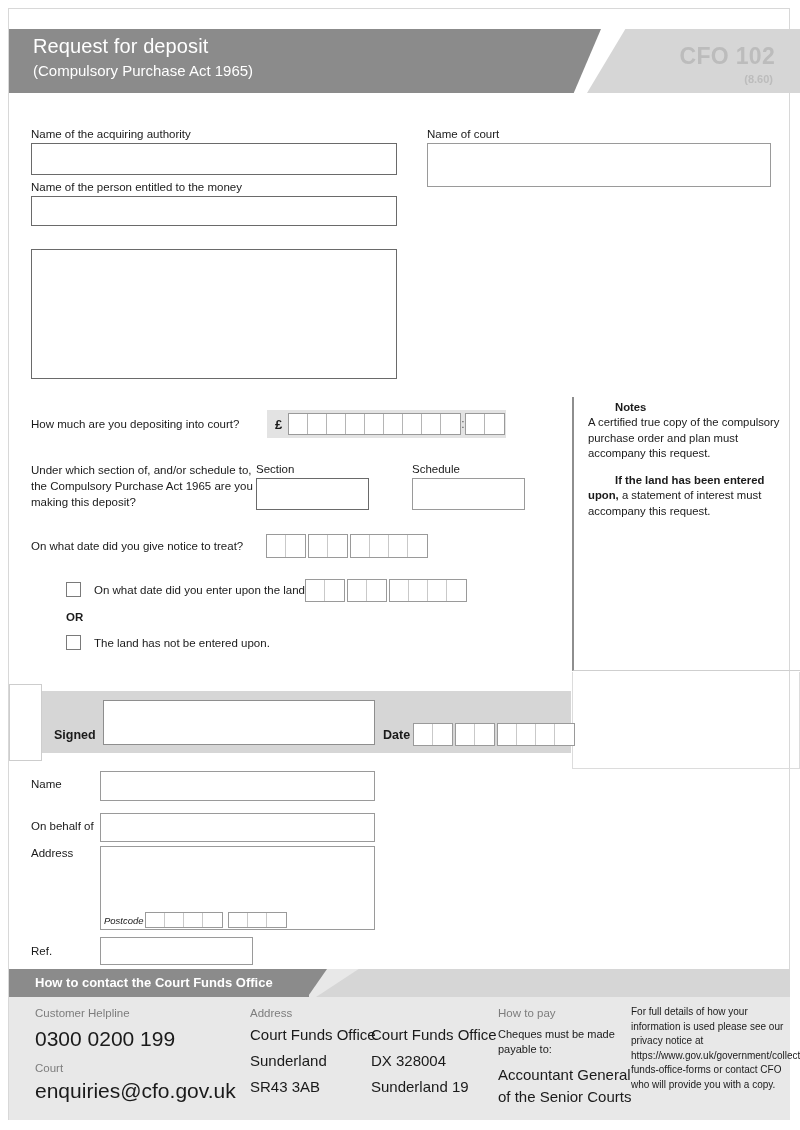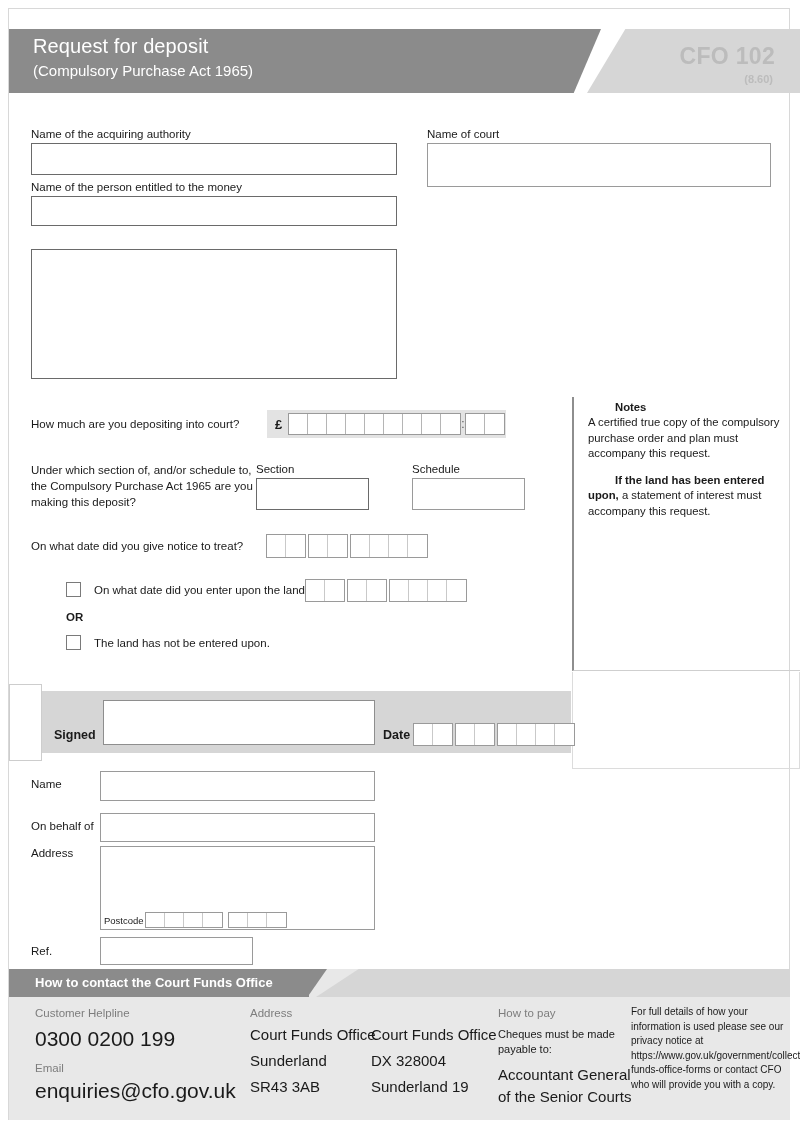--- a/index.html
+++ b/index.html
@@ -240,21 +240,21 @@
   </div>
 
   <div class="lbl" style="left:22px;top:769px;">Name</div>
   <div class="box" style="left:91px;top:762px;width:275px;height:30px;"></div>
 
   <div class="lbl" style="left:22px;top:811px;">On behalf of</div>
   <div class="box" style="left:91px;top:804px;width:275px;height:29px;"></div>
 
   <div class="lbl" style="left:22px;top:838px;">Address</div>
   <div class="box" style="left:91px;top:837px;width:275px;height:84px;"></div>
-  <div class="postcode-lbl" style="left:95px;top:906px;">Postcode</div>
+  <div class="postcode-lbl" style="left:95px;top:906px;font-style:italic;">Postcode</div>
   <div class="comb" style="left:136px;top:903px;">
     <span class="grp">
       <i class="cell" style="height:14px;width:19px;"></i>
         <i class="cell" style="height:14px;width:19px;"></i>
       <i class="cell" style="height:14px;width:19px;"></i>
         <i class="cell" style="height:14px;width:19px;"></i>
     </span>
     <span class="grp" style="margin-left:5px;">
       <i class="cell" style="height:14px;width:19px;"></i>
         <i class="cell" style="height:14px;width:19px;"></i>
@@ -266,21 +266,21 @@
   <div class="box" style="left:91px;top:928px;width:153px;height:28px;"></div>
 
   <div class="foot" style="left:0;top:960px;width:781px;height:151px;"></div>
   <div class="foot-bar-dark" style="left:0;"></div>
   <div class="foot-bar-slant" style="left:288px;"></div>
   <div class="foot-bar-light" style="left:307px;width:474px;"></div>
   <div class="foot-bar-title" style="left:26px;">How to contact the Court Funds Office</div>
 
   <div class="f-head" style="left:26px;top:998px;">Customer Helpline</div>
   <div class="f-big" style="left:26px;top:1018px;">0300 0200 199</div>
-  <div class="f-head" style="left:26px;top:1053px;">Email</div>
+  <div class="f-head" style="left:26px;top:1053px;">Court</div>
   <div class="f-big" style="left:26px;top:1070px;">enquiries@cfo.gov.uk</div>
 
   <div class="f-head" style="left:241px;top:998px;">Address</div>
   <div class="f-med" style="left:241px;top:1015px;">Court Funds Office</div>
   <div class="f-med" style="left:241px;top:1041px;">Sunderland</div>
   <div class="f-med" style="left:241px;top:1067px;">SR43 3AB</div>
 
   <div class="f-med" style="left:362px;top:1015px;">Court Funds Office</div>
   <div class="f-med" style="left:362px;top:1041px;">DX 328004</div>
   <div class="f-med" style="left:362px;top:1067px;">Sunderland 19</div>

